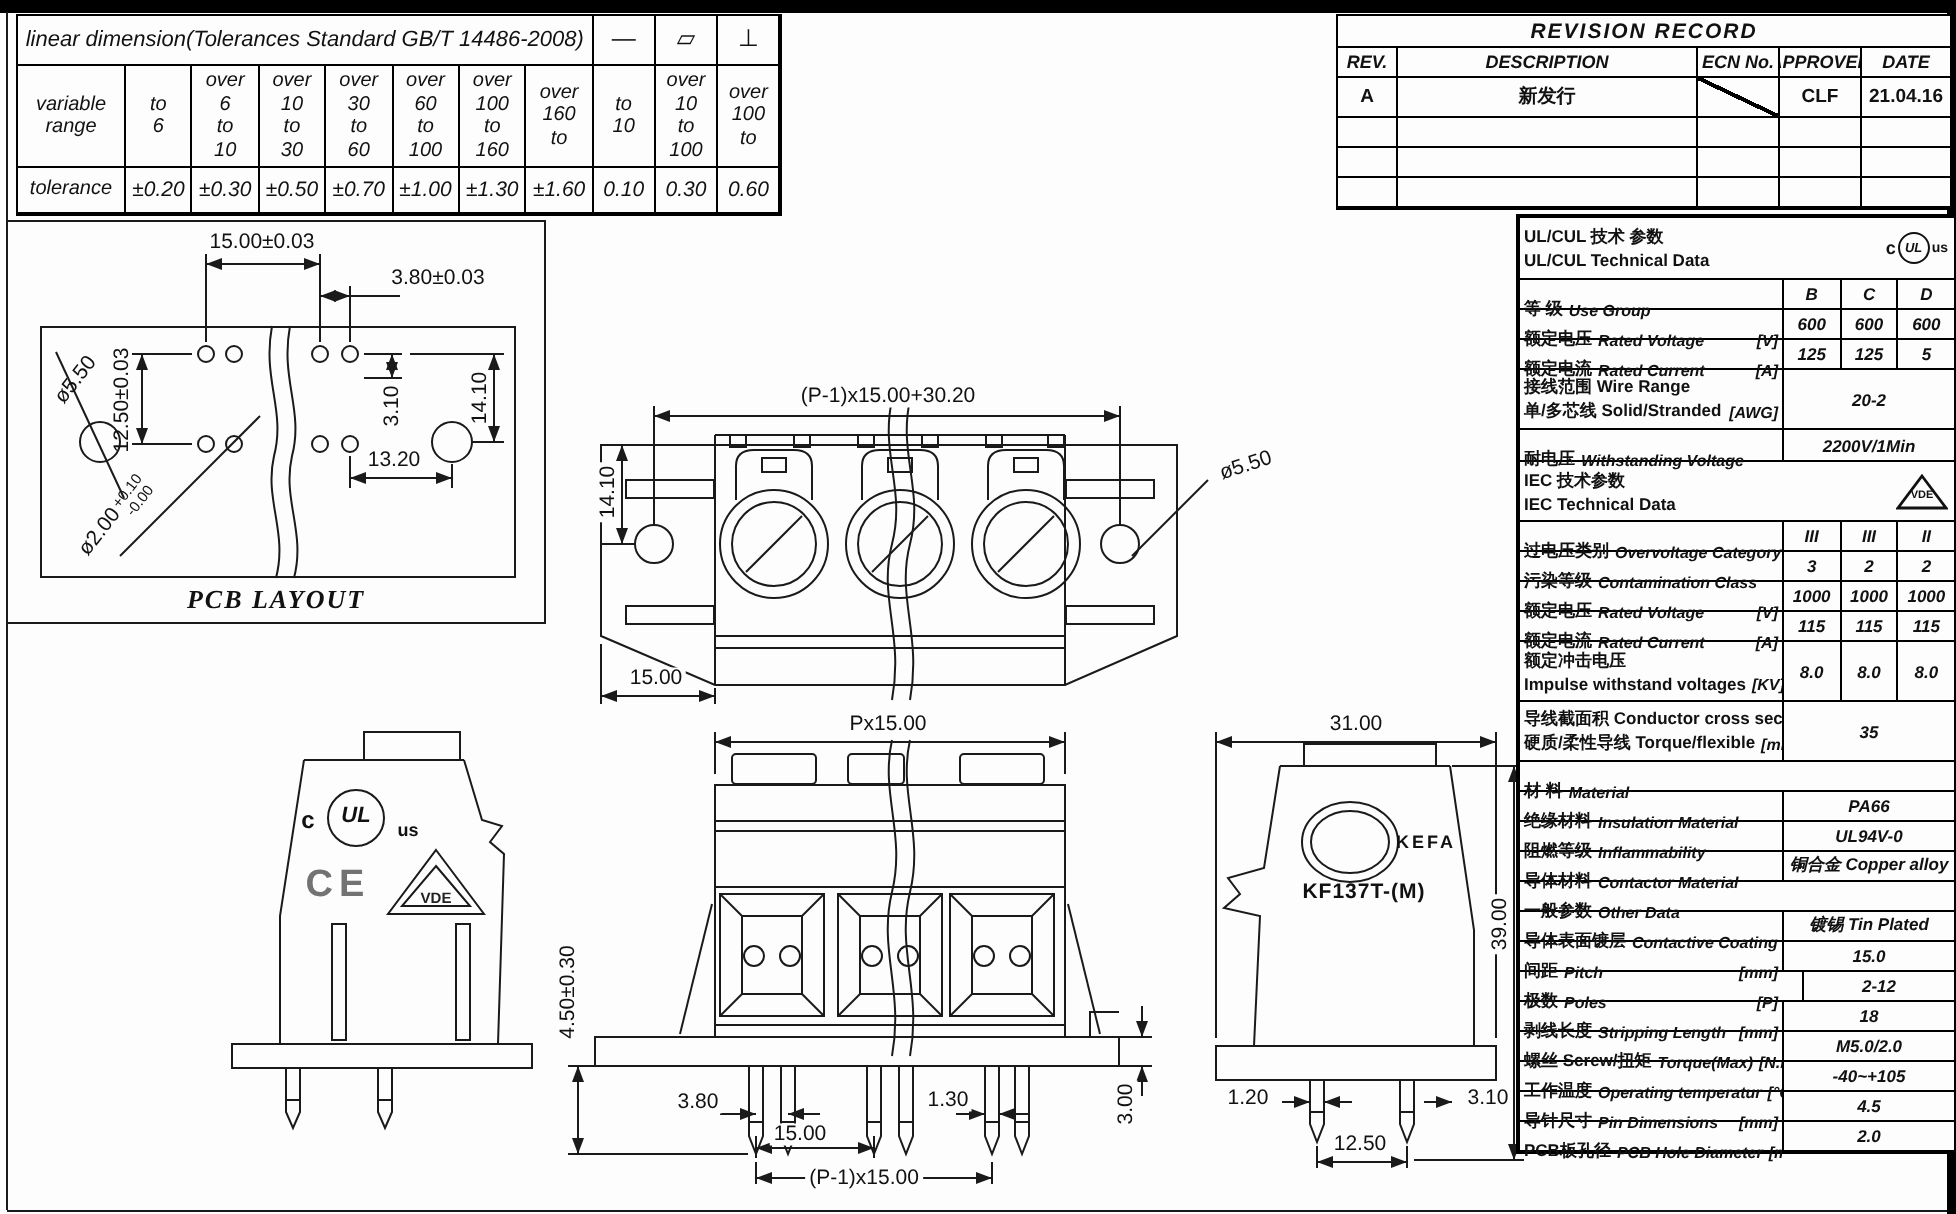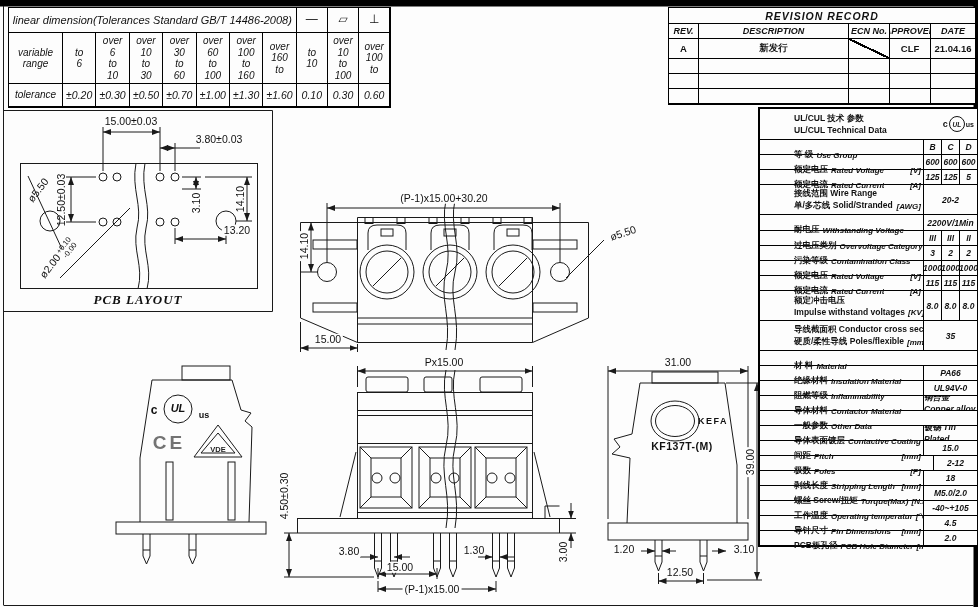--- a/index.html
+++ b/index.html
@@ -42,21 +42,21 @@
            display:flex;align-items:center;justify-content:center;overflow:hidden;
            font:bold italic 9px "Liberation Sans",sans-serif;}
   .rv-title{font:bold italic 10.5px "Liberation Sans",sans-serif;letter-spacing:1px;}
   .rv-data{font:bold 9.5px "Liberation Sans",sans-serif;}
   .rv-diag{background:linear-gradient(to top right,transparent 47%,#000 47%,#000 53%,transparent 53%);}
 
   
   #spec-table{position:absolute;left:758px;top:107px;width:217px;border:2px solid #000;background:#fdfdfd;}
   .srow{display:flex;border-top:1px solid #000;align-items:stretch;box-sizing:border-box;}
   .srow:first-child{border-top:none;}
-  .slab{flex:0 0 131px;display:flex;align-items:center;gap:3px;padding:15px 2px;overflow:hidden;box-sizing:border-box;margin-left:32px;}
+  .slab{flex:0 0 131px;display:flex;align-items:center;gap:3px;padding:15px 2px;overflow:hidden;box-sizing:border-box;}
   .slab.two{flex-direction:column;align-items:stretch;justify-content:center;gap:0;}
   .sline{display:flex;align-items:center;gap:3px;line-height:1.15;}
   .cn{font:bold 8.5px "Liberation Sans",sans-serif;white-space:nowrap;}
   .en{font:bold italic 8px "Liberation Sans",sans-serif;white-space:nowrap;}
   .unit{font:bold italic 8px "Liberation Sans",sans-serif;margin-left:auto;white-space:nowrap;}
   .vc{flex:1;border-left:1px solid #000;display:flex;align-items:center;justify-content:center;
       font:bold italic 8.5px "Liberation Sans",sans-serif;overflow:hidden;}
   .sec .slab{flex:1;}
   .logoz{margin-left:auto;display:flex;align-items:center;padding-right:3px;}
   .ulmini{display:inline-flex;align-items:center;gap:1px;}
@@ -278,21 +278,21 @@
     <line x1="658.5" y1="581" x2="703.5" y2="581" marker-start="url(#ar)" marker-end="url(#ar)"></line>
     <line x1="712" y1="551" x2="726" y2="551" marker-end="url(#ar)"></line>
     <line x1="733" y1="551" x2="744" y2="551" marker-start="url(#ar)"></line>
   </svg>
 
   <span class="dim" style="left:131px;top:121px;">15.00±0.03</span>
   <span class="dim" style="left:219px;top:139px;">3.80±0.03</span>
   <span class="dim r90" style="left:61px;top:200px;">12.50±0.03</span>
   <span class="dim r90" style="left:196px;top:203px;">3.10</span>
   <span class="dim r90" style="left:240px;top:199px;">14.10</span>
-  <span class="dim bg" style="left:197px;top:230px;margin-left:40px;">13.20</span>
+  <span class="dim bg" style="left:197px;top:230px;">13.20</span>
   <span class="dim r52" style="left:38px;top:190px;">ø5.50</span>
   <span class="dim r52" style="left:50px;top:266px;">ø2.00</span>
   <span class="dim r52 small8" style="left:67px;top:248px;">+0.10
 -0.00</span>
   <span class="dim caption" style="left:138px;top:300px;">PCB LAYOUT</span>
 
   <span class="dim bg" style="left:444px;top:198px;">(P-1)x15.00+30.20</span>
   <span class="dim r90 bg" style="left:304px;top:246px;">14.10</span>
   <span class="dim rm18" style="left:623px;top:233px;">ø5.50</span>
   <span class="dim bg" style="left:328px;top:339px;">15.00</span>
@@ -459,20 +459,38 @@
         </div>
         <div class="vc">20-2</div>
       </div>
       <div class="srow r1" style="height: 16px;">
         <div class="slab">
           <span class="cn">耐电压</span>
           <span class="en">Withstanding Voltage</span>
         </div>
         <div class="vc">2200V/1Min</div>
       </div>
+      <div class="srow hdr" style="height: 30px;">
+        <div class="slab two">
+          <div class="sline">
+            <span class="cn">IEC   技术参数</span>
+          </div>
+          <div class="sline">
+            <span class="cn">IEC   Technical Data</span>
+          </div>
+        </div>
+        <div class="logoz">
+          <span class="vdemini">
+            <svg width="26" height="18" viewBox="0 0 26 18">
+              <polygon points="13,1 25,17 1,17" fill="none" stroke="#111" stroke-width="1.4"></polygon>
+            </svg>
+            <span>VDE</span>
+          </span>
+        </div>
+      </div>
       <div class="srow r3" style="height: 15px;">
         <div class="slab">
           <span class="cn">过电压类别</span>
           <span class="en">Overvoltage Category</span>
         </div>
         <div class="vc">III</div>
         <div class="vc">III</div>
         <div class="vc">II</div>
       </div>
       <div class="srow r3" style="height: 15px;">
@@ -517,21 +535,21 @@
         <div class="vc">8.0</div>
         <div class="vc">8.0</div>
         <div class="vc">8.0</div>
       </div>
       <div class="srow r1b" style="height: 30px;">
         <div class="slab two">
           <div class="sline">
             <span class="cn">导线截面积   Conductor cross section</span>
           </div>
           <div class="sline">
-            <span class="cn">硬质/柔性导线   Poles/flexible</span>
+            <span class="cn">硬质/柔性导线   Torque/flexible</span>
             <span class="unit">[mm²]</span>
           </div>
         </div>
         <div class="vc">35</div>
       </div>
       <div class="srow sec" style="height: 15px;">
         <div class="slab">
           <span class="cn">材 料</span>
           <span class="en">Material</span>
         </div>

